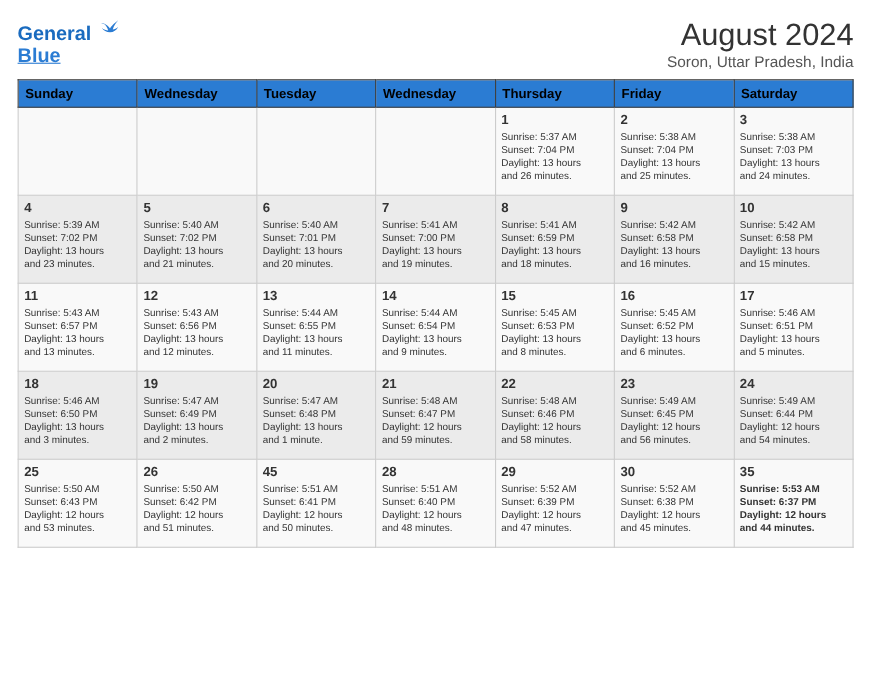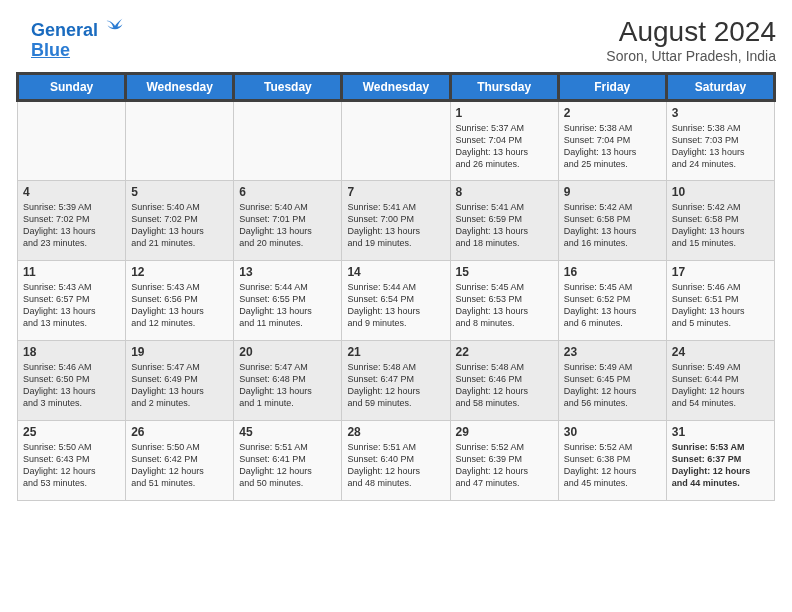--- a/index.html
+++ b/index.html
@@ -8,21 +8,20 @@
       background: #fff;
       width: 792px;
       min-height: 612px;
       padding: 16px;
     }
     .header {
       display: flex;
       justify-content: space-between;
       align-items: flex-start;
       margin-bottom: 8px;
-      margin-left: 15px;
     }
     .logo {
       display: flex;
       align-items: center;
     }
     .logo-text {
       font-size: 18px;
       font-weight: bold;
       color: #333;
       line-height: 1.1;
@@ -47,26 +46,26 @@
       font-size: 14px;
       color: #555;
     }
     table {
       width: 100%;
       border-collapse: collapse;
       font-size: 10px;
     }
     thead th {
       background-color: #2b7cd3;
-      color: #ffffff;
+      color: #000000;
       padding: 5px 6px;
-      text-align: center;
+      text-align: left;
       font-size: 12px;
       font-weight: bold;
-      border: 3px solid #404040;
+      border: 1px solid #404040;
     }
     tbody td {
       border: 1px solid #ccc;
       vertical-align: top;
       padding: 4px 5px;
       width: calc(100% / 7);
       height: 80px;
     }
     tbody tr:nth-child(odd) td {
       background-color: #f9f9f9;
@@ -342,21 +341,21 @@
 and 47 minutes.</div>
         </td>
         <td>
           <div class="day-number">30</div>
           <div class="day-info" style="white-space: pre-line;">Sunrise: 5:52 AM
 Sunset: 6:38 PM
 Daylight: 12 hours
 and 45 minutes.</div>
         </td>
         <td>
-          <div class="day-number">31</div>
+          <div class="day-number">35</div>
           <div class="day-info" style="white-space: pre-line; font-weight: bold;">Sunrise: 5:53 AM
 Sunset: 6:37 PM
 Daylight: 12 hours
 and 44 minutes.</div>
         </td>
       </tr>
     </tbody>
 </table>
 
 </body></html>

